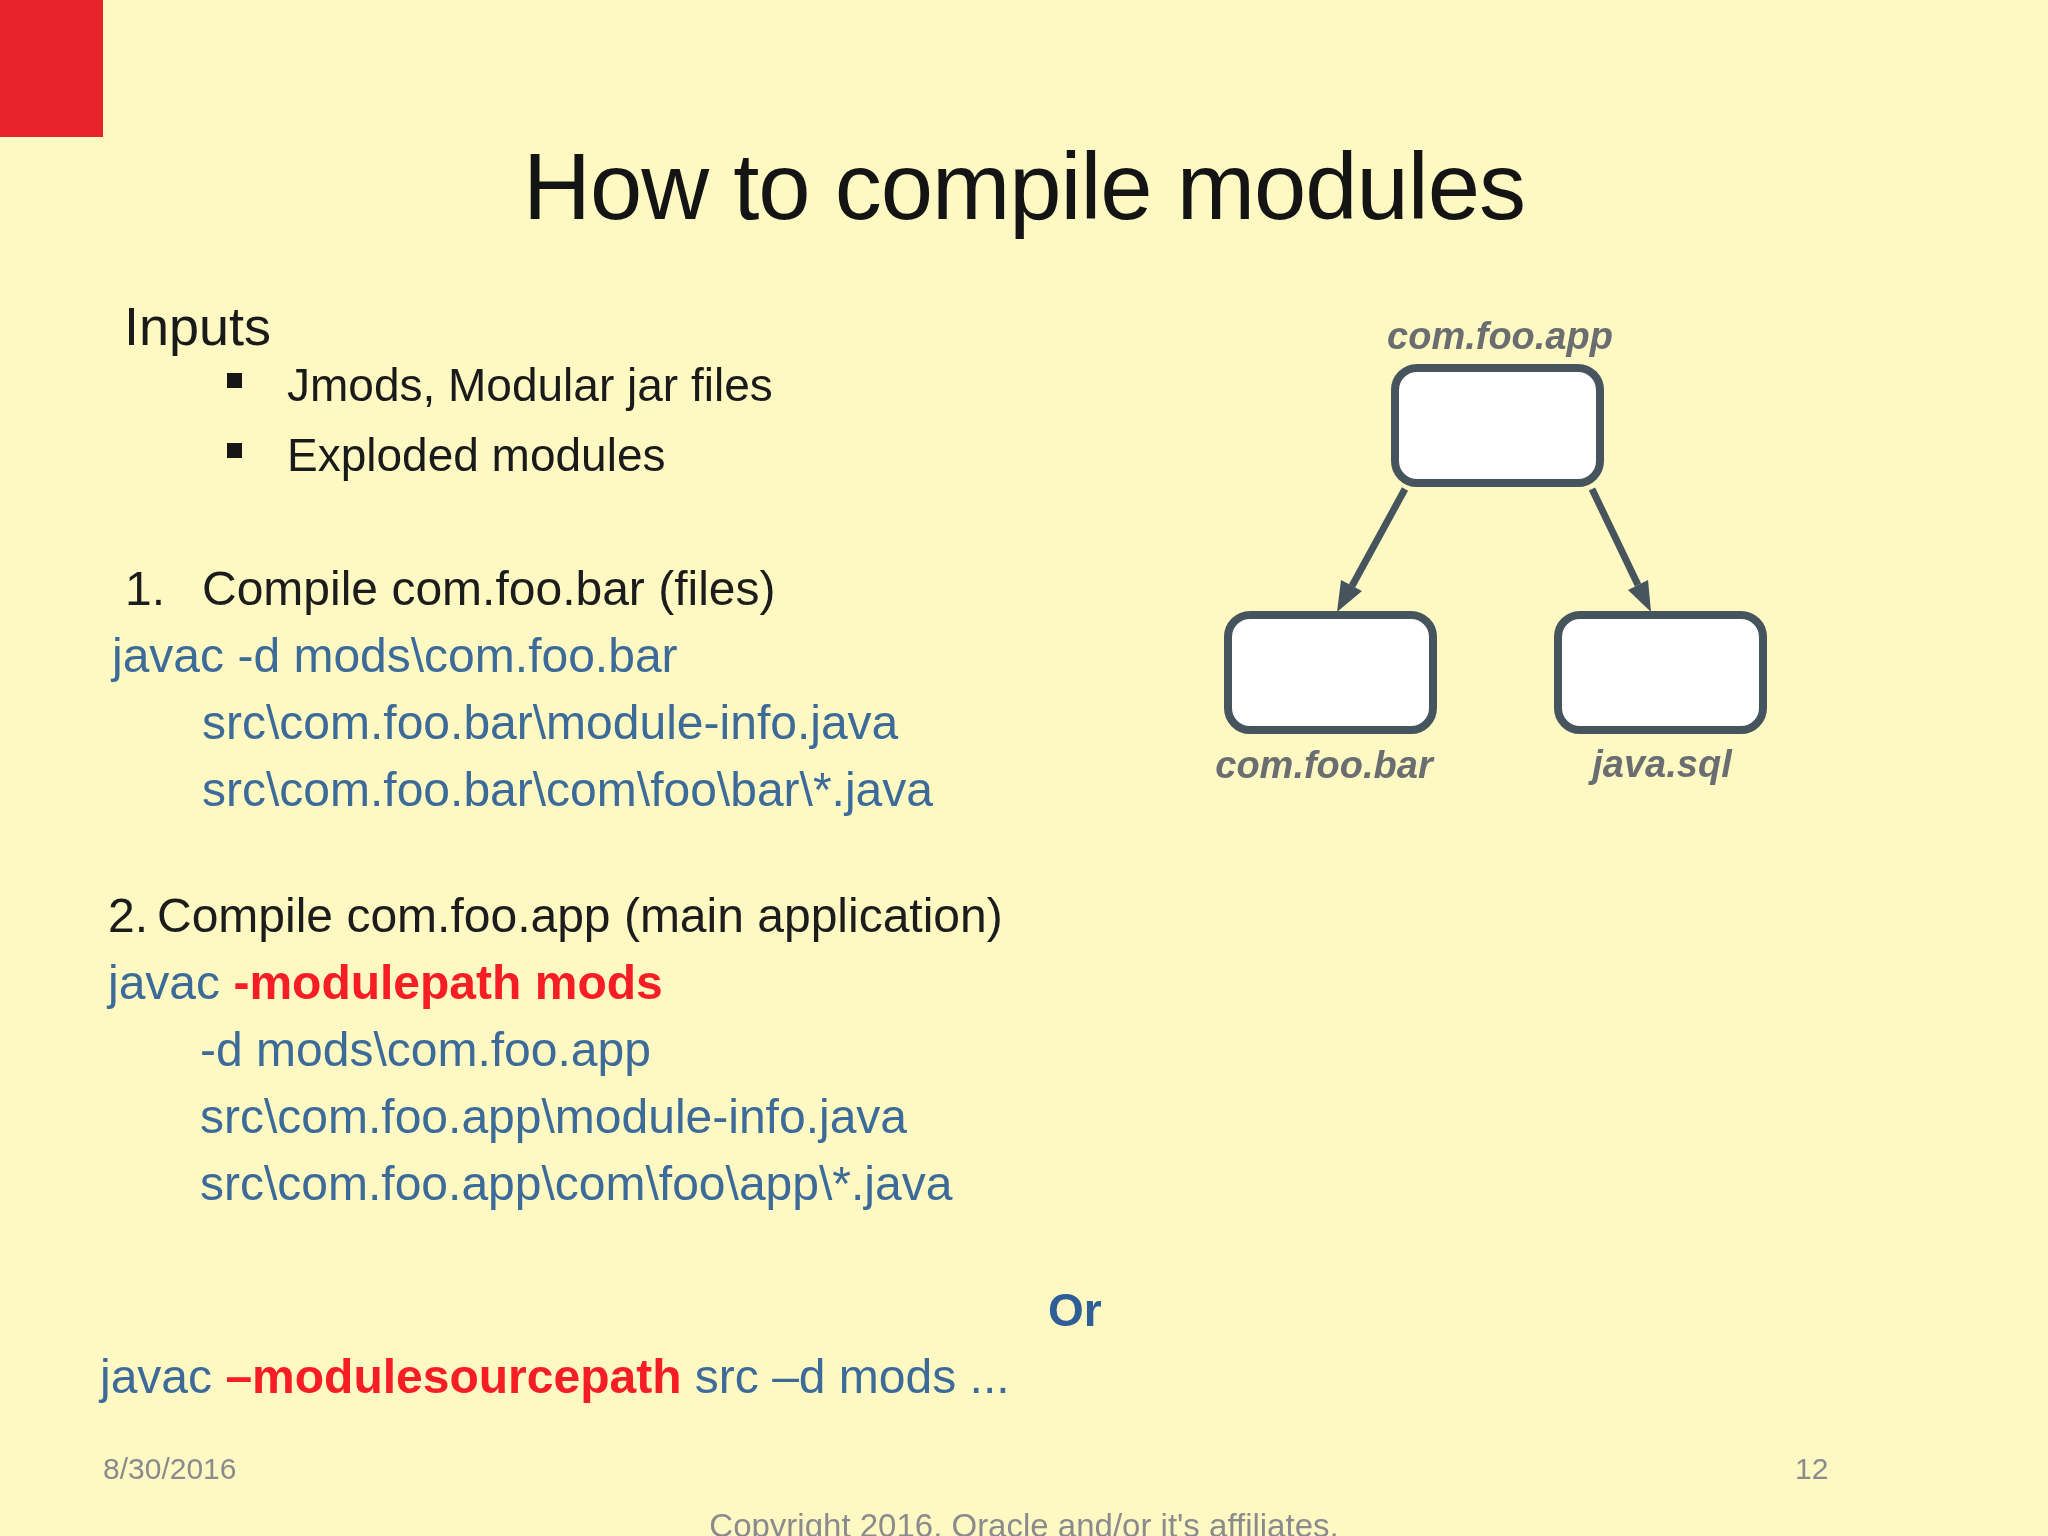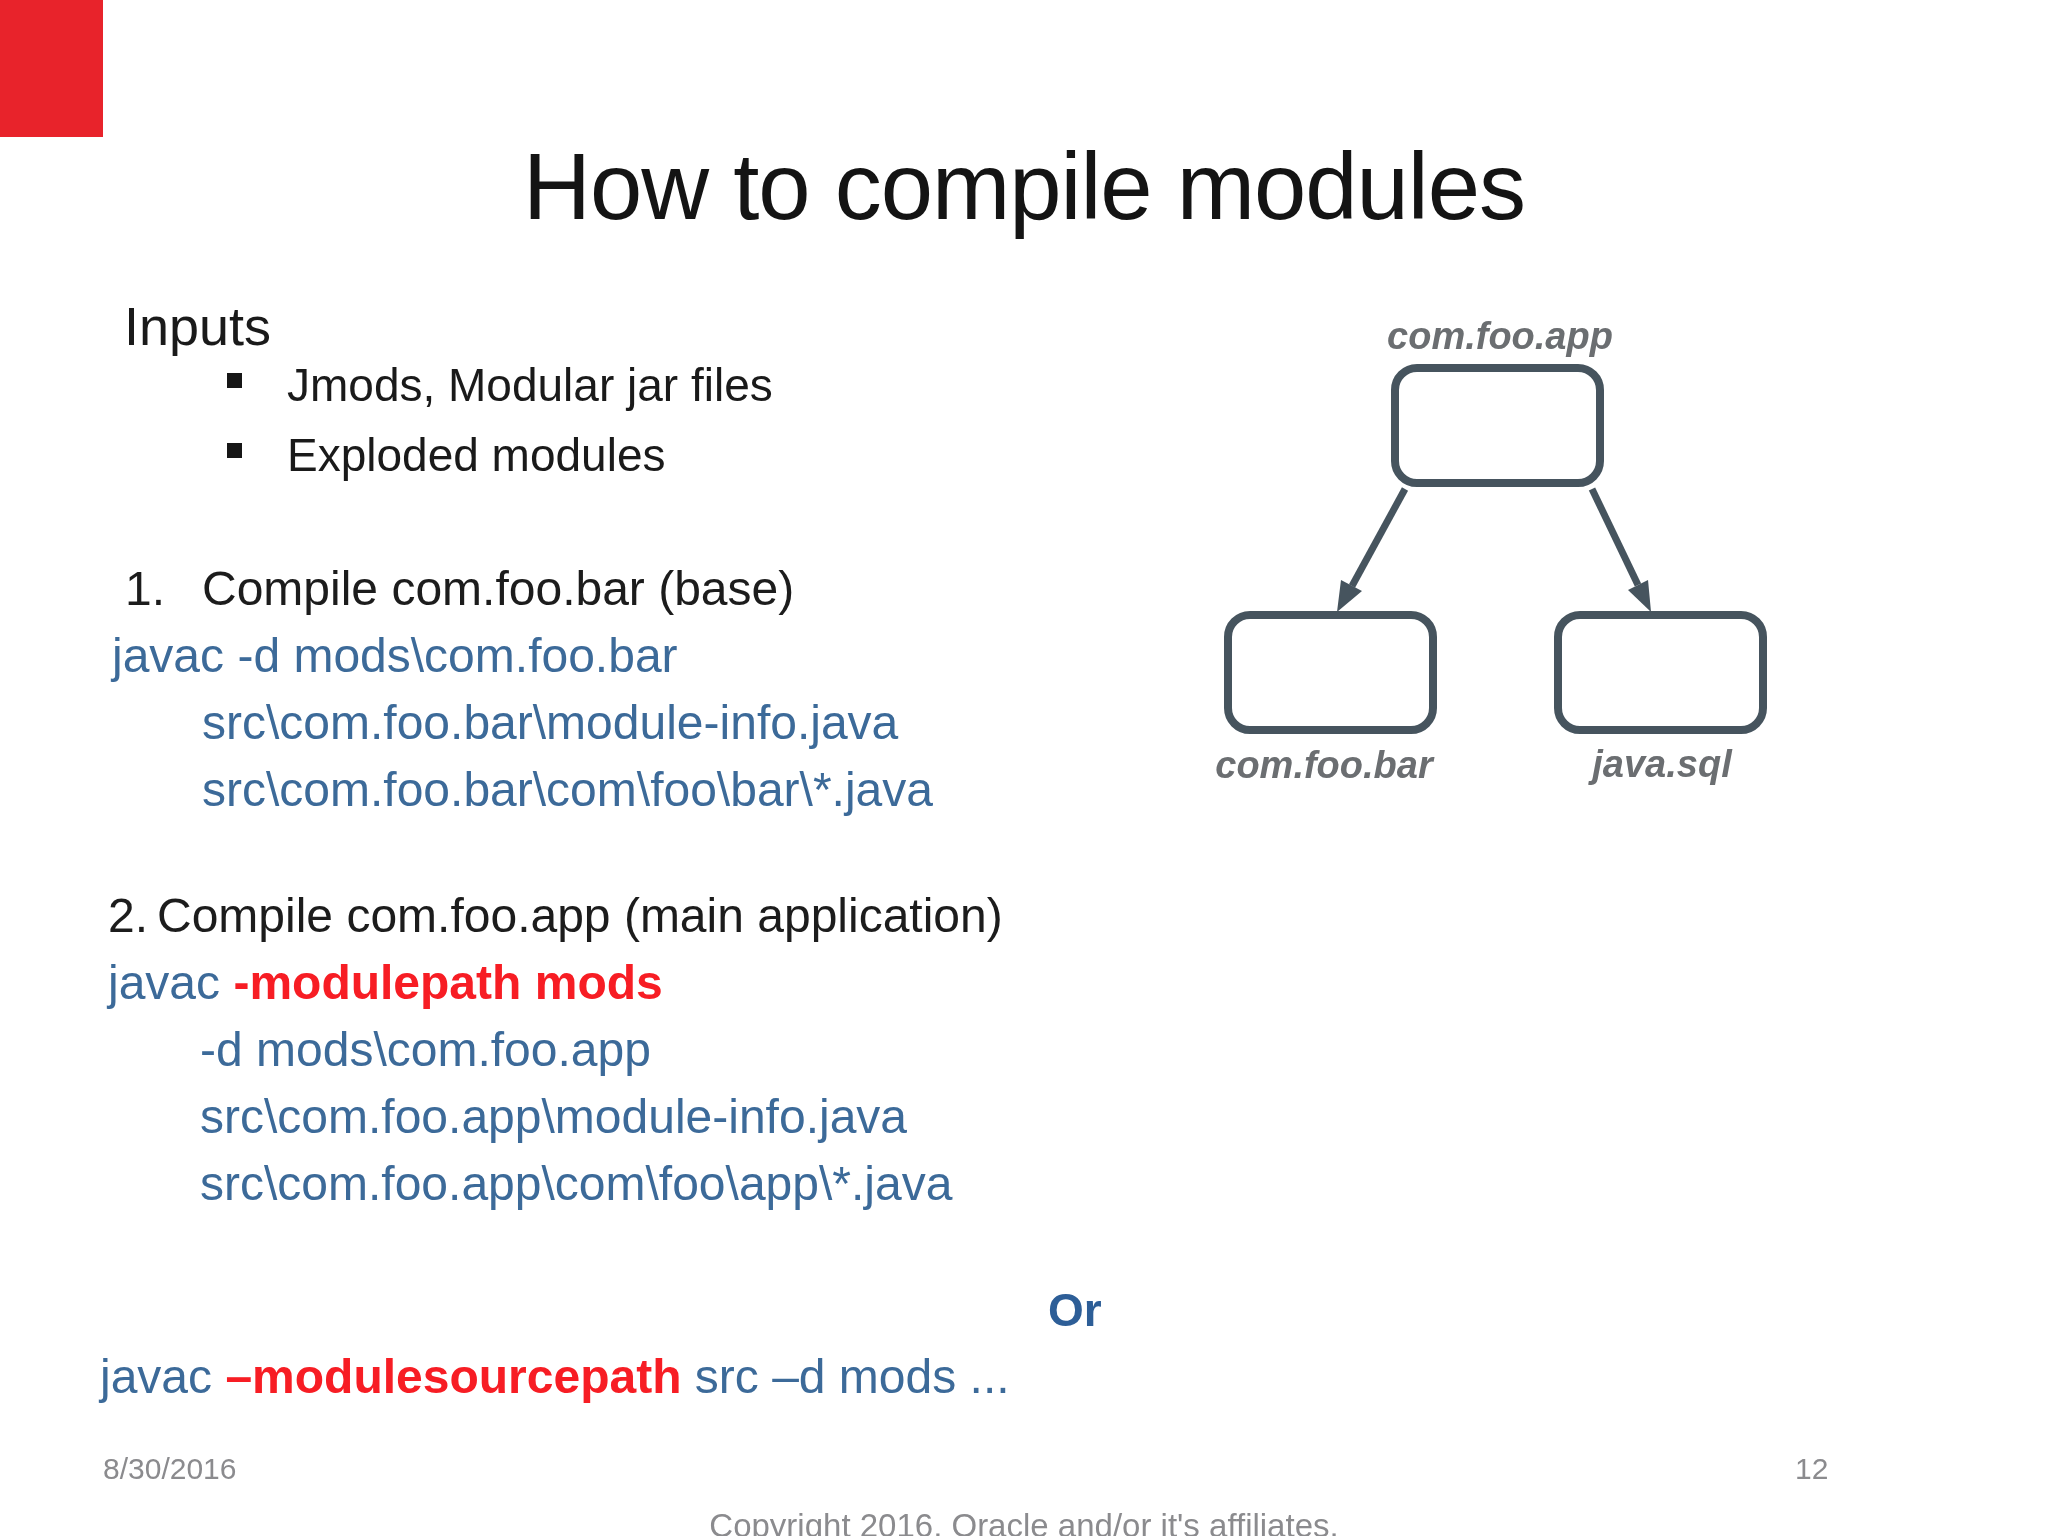--- a/index.html
+++ b/index.html
@@ -1,19 +1,19 @@
 <!DOCTYPE html>
 <html><head>
 <meta charset="utf-8">
 <style>
   html,body{margin:0;padding:0;background:#888;}
   #slide{
     position:relative;
     width:2048px;height:1536px;
-    background:#ffffff;
+    background:#fef9c3;
     overflow:hidden;
     font-family:"Liberation Sans","DejaVu Sans",sans-serif;
   }
   .abs{position:absolute;white-space:pre;}
   #logo{position:absolute;left:0;top:0;width:103px;height:137px;background:#e8232b;}
   #title{
     position:absolute;left:0;right:0;top:133px;
     text-align:center;
     font-size:94px;color:#141414;letter-spacing:-1px;
   }
@@ -48,21 +48,21 @@
   <div id="title">How to compile modules</div>
 
   <div id="inputs-heading" class="abs">Inputs</div>
 
   <div class="bullet-sq" style="top:373px"></div>
   <div class="bullet-text" style="top:358px">Jmods, Modular jar files</div>
 
   <div class="bullet-sq" style="top:443px"></div>
   <div class="bullet-text" style="top:428px">Exploded modules</div>
 
-  <div class="line black" style="top:561px;left:125px"><span class="num1">1.</span><span>Compile com.foo.bar (base)</span></div>
+  <div class="line black" style="top:561px;left:125px"><span class="num1">1.</span><span>Compile com.foo.bar (files)</span></div>
   <div class="line blue" style="top:628px;left:112px">javac -d mods\com.foo.bar</div>
   <div class="line blue" style="top:762px;left:202px">src\com.foo.bar\com\foo\bar\*.java</div>
   <div class="line blue" style="top:695px;left:202px">src\com.foo.bar\module-info.java</div>
 
   <div class="line black" style="top:888px;left:108px"><span class="num2">2.</span><span>Compile com.foo.app (main application)</span></div>
   <div class="line" style="top:955px;left:108px"><span class="blue">javac </span><span class="red">-modulepath mods</span></div>
   <div class="line blue" style="top:1089px;left:200px">src\com.foo.app\module-info.java</div>
   <div class="line blue" style="top:1022px;left:200px">-d mods\com.foo.app</div>
   <div class="line blue" style="top:1156px;left:200px">src\com.foo.app\com\foo\app\*.java</div>
 

